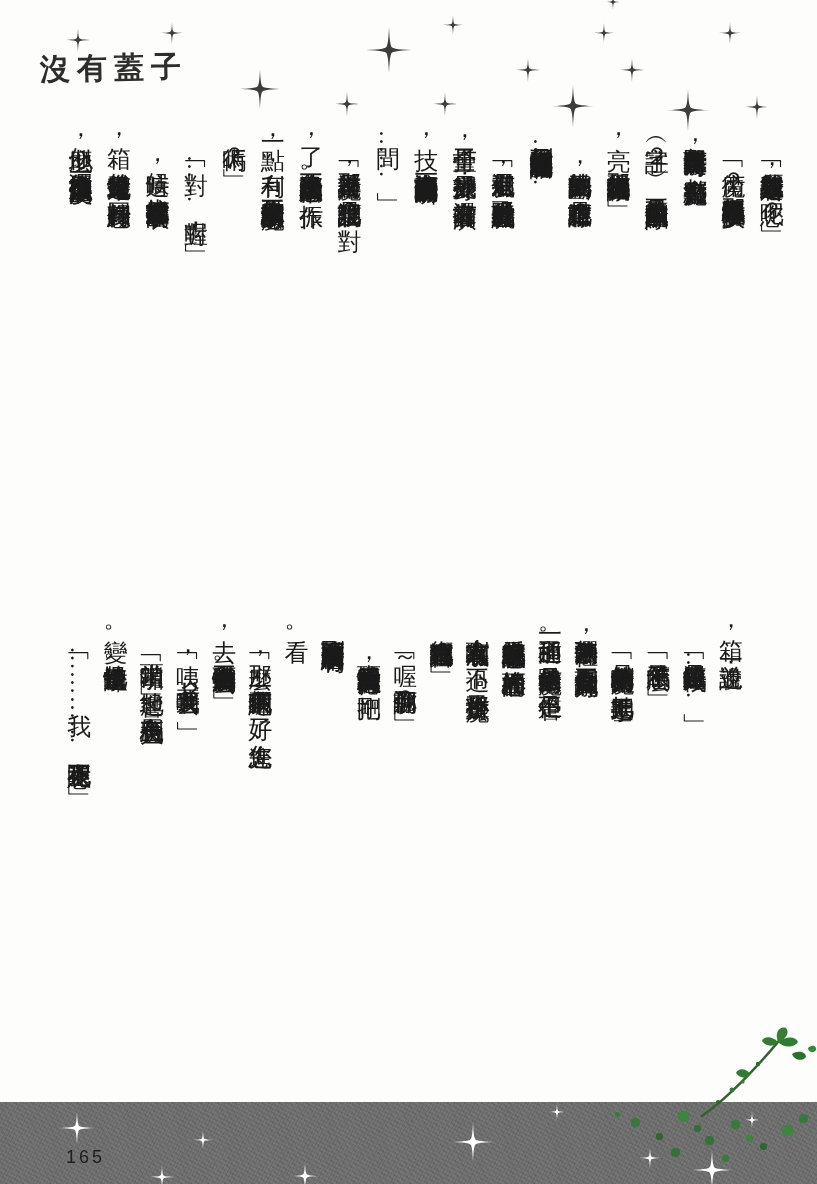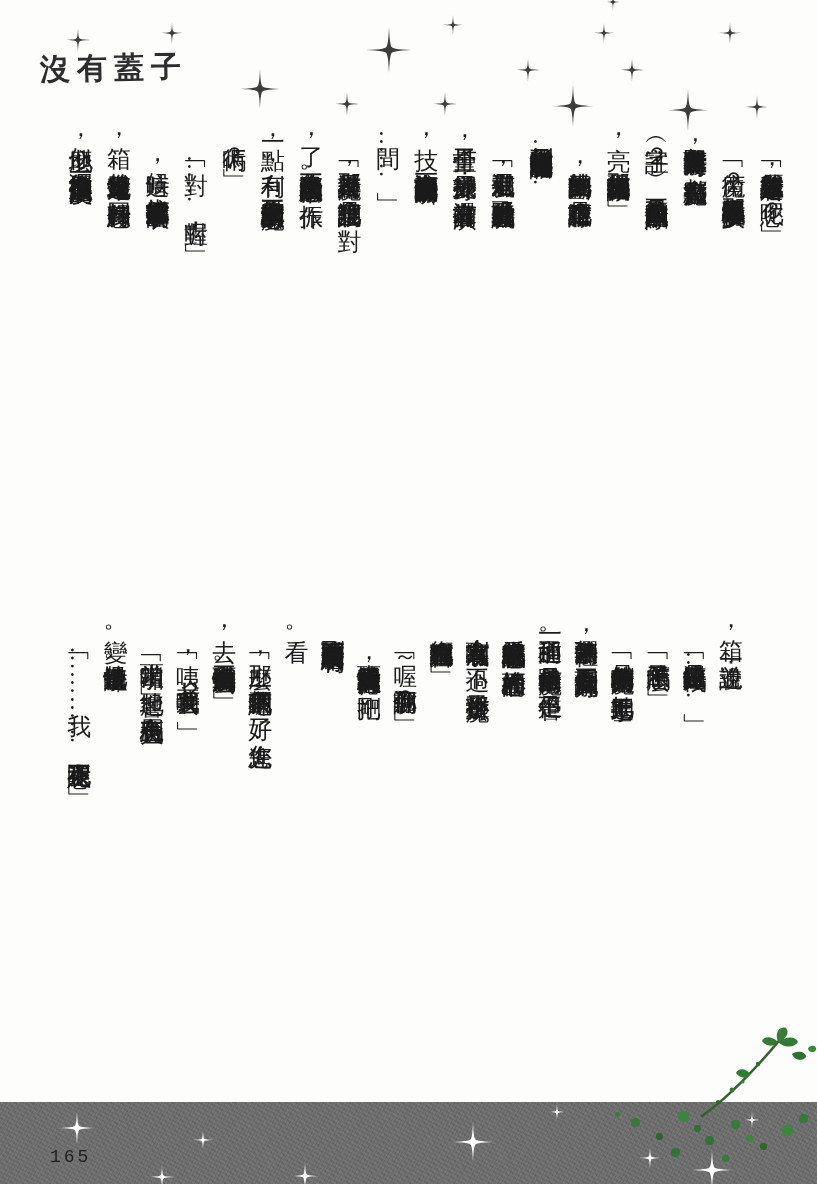--- a/index.html
+++ b/index.html
@@ -39,23 +39,23 @@
   
   .bar{
     position:absolute;left:0;top:1102px;width:817px;height:82px;
     background:
       repeating-linear-gradient(27deg, rgba(255,255,255,.055) 0 2px, rgba(255,255,255,0) 2px 4px),
       repeating-linear-gradient(117deg, rgba(0,0,0,.07) 0 1px, rgba(0,0,0,0) 1px 3px),
       repeating-linear-gradient(63deg, rgba(0,0,0,.05) 0 2px, rgba(0,0,0,0) 2px 5px),
       #6f6f6f;
   }
   .pagenum{
-    position:absolute;left:50px;top:1147px;
+    position:absolute;left:66px;top:1147px;
     font-size:18px;letter-spacing:3px;color:#1e1e1e;
-    font-family:Liberation Mono, monospace;
+    font-family:Liberation Sans, sans-serif;
   }
 
   
   .foliage-dots{
     position:absolute;left:615px;top:1112px;width:5px;height:5px;border-radius:2px;
     background:#2e7d32;opacity:.85;
     box-shadow:
       18px 8px 0 2px #2f7a33, 42px 22px 0 1px #256427, 66px 2px 0 3px #338a37,
       92px 26px 0 2px #2b7230, 118px 10px 0 2px #2e7d32, 146px 32px 0 1px #256427,
       170px 16px 0 3px #338a37, 58px 38px 0 2px #2b7230, 108px 44px 0 1px #2e7d32,

